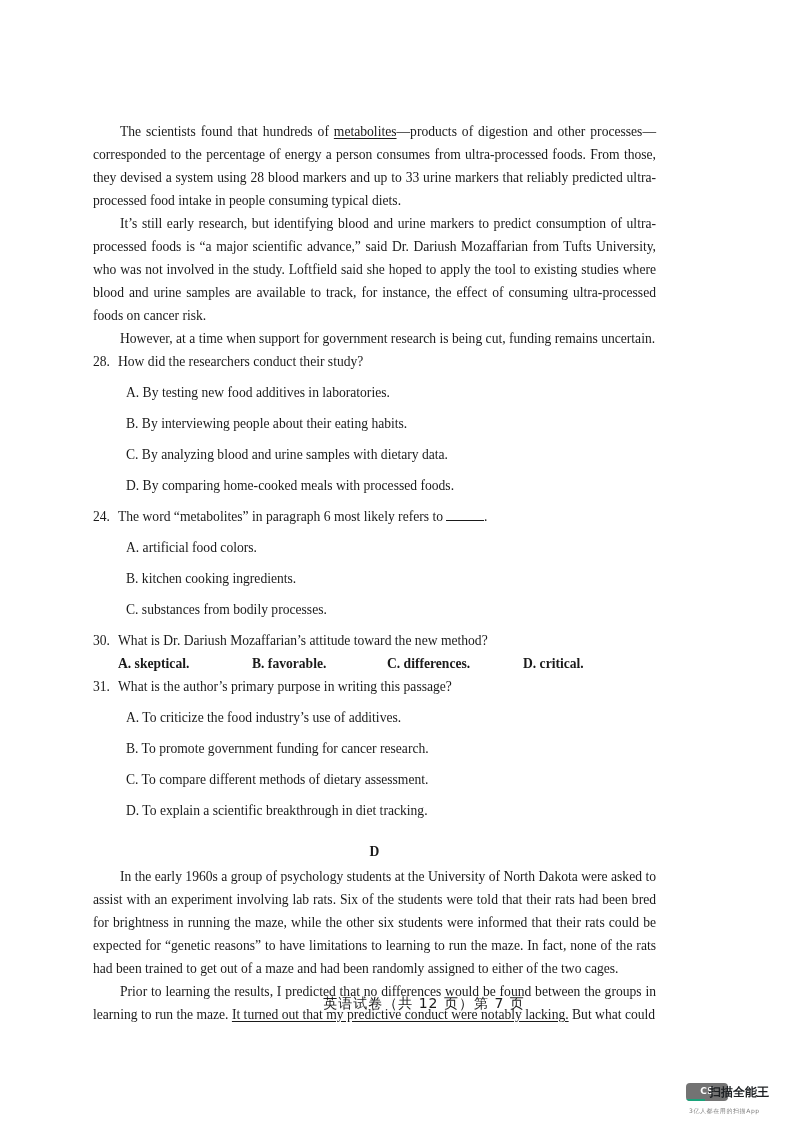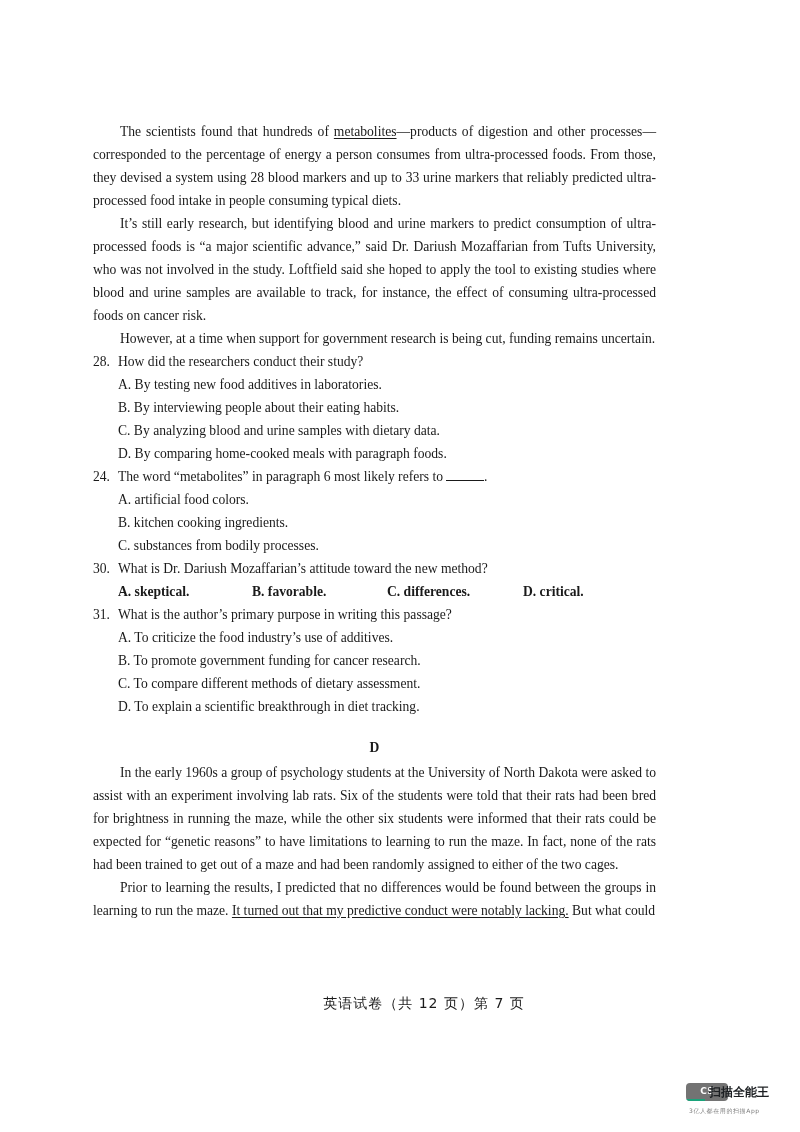--- a/index.html
+++ b/index.html
@@ -35,21 +35,21 @@
     .question {
       margin: 0;
       display: flex;
     }
     .qnum {
       width: 25px;
       flex: 0 0 25px;
     }
     .qtext { flex: 1; }
     .option {
-      margin: 0;
+      margin: 8px;
       padding-left: 25px;
     }
     .option-row {
       display: flex;
       padding-left: 25px;
       margin: 0;
     }
     .option-row span { display: inline-block; font-weight: bold; }
     .option-row .c0 { width: 134px; }
     .option-row .c1 { width: 135px; }
@@ -148,21 +148,21 @@
   </div>
 
   <div>
     <p class="question">
       <span class="qnum">28.</span>
       <span class="qtext">How did the researchers conduct their study?</span>
     </p>
     <p class="option">A. By testing new food additives in laboratories.</p>
     <p class="option">B. By interviewing people about their eating habits.</p>
     <p class="option">C. By analyzing blood and urine samples with dietary data.</p>
-    <p class="option">D. By comparing home-cooked meals with paragraph foods.</p>
+    <p class="option">D. By comparing home-cooked meals with processed foods.</p>
   </div>
 
   <div>
     <p class="question">
       <span class="qnum">24.</span>
       <span class="qtext"><span>The word “metabolites” in paragraph 6 most likely refers to</span><span class="blank"></span><span>.</span></span>
     </p>
     <p class="option">A. artificial food colors.</p>
     <p class="option">B. kitchen cooking ingredients.</p>
     <p class="option">C. substances from bodily processes.</p>

